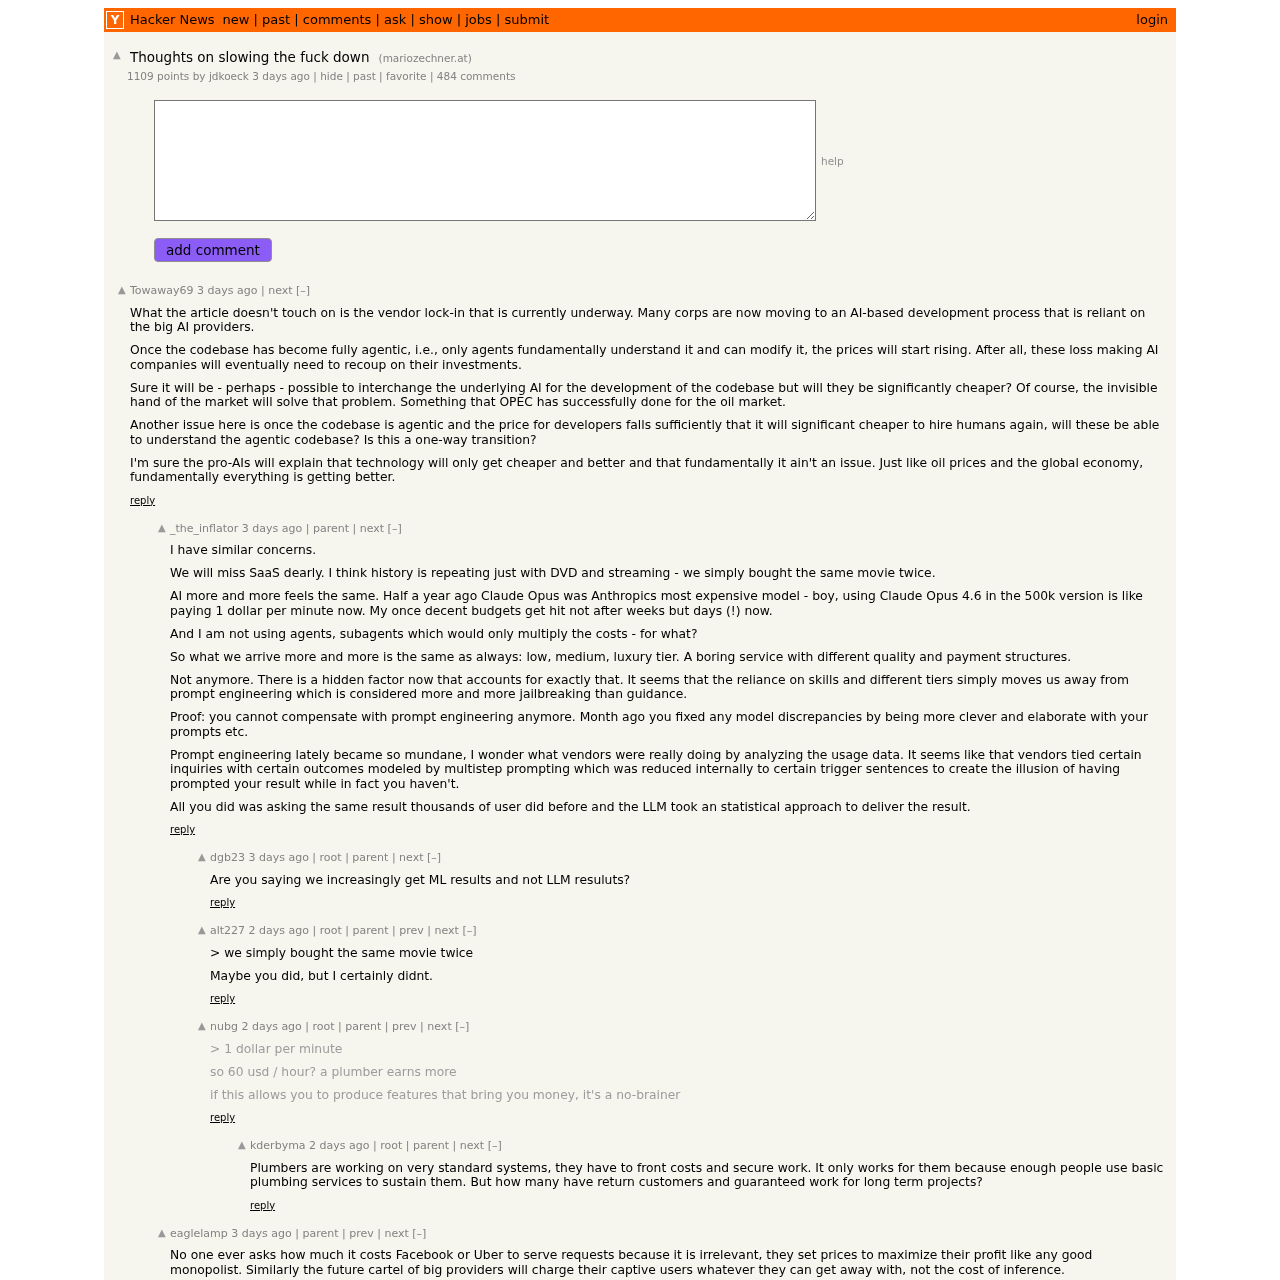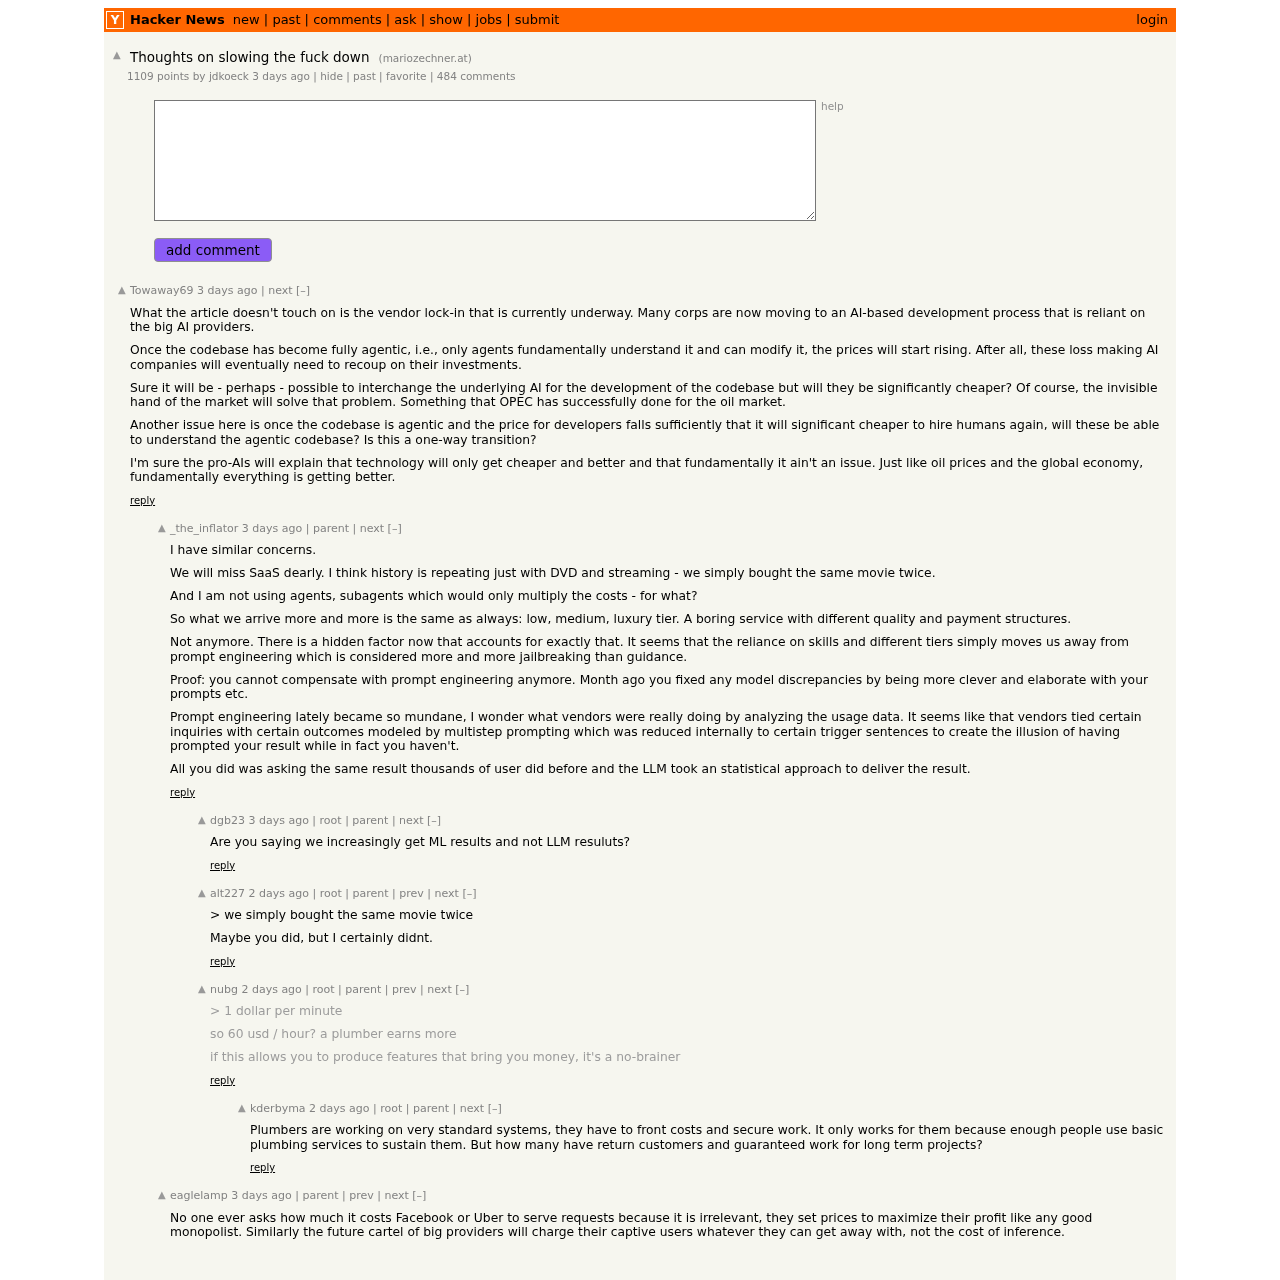--- a/index.html
+++ b/index.html
@@ -22,37 +22,37 @@
     display: flex; align-items: center;
     padding: 0 8px 0 2px;
     font-size: 13px; line-height: 24px;
   }
   .logo {
     width: 18px; height: 18px; border: 1px solid #ffffff;
     display: flex; align-items: center; justify-content: center;
     color: #ffffff; font-weight: bold; font-size: 12px;
     margin-right: 6px; cursor: pointer;
   }
-  .brand { font-weight: bold; margin-right: 8px; cursor: pointer; }
+  .brand { font-weight: normal; margin-right: 8px; cursor: pointer; }
   .pagetop a { color: #000; text-decoration: none; cursor: pointer; }
   .login { margin-left: auto; color: #000; text-decoration: none; cursor: pointer; }
   
   .fatitem { padding: 15px 10px 0 26px; position: relative; }
   .votearrow {
     color: #999; font-size: 10px; line-height: 10px;
     cursor: pointer; user-select: none;
   }
   .story-arrow { position: absolute; left: 9px; top: 18px; }
   .story-title { font-size: 13.5px; color: #000; text-decoration: none; }
   .sitebit { font-size: 10.5px; color: #828282; text-decoration: none; margin-left: 4px; }
   .subtext { font-size: 10.5px; color: #828282; margin-top: 4px; margin-left: -3px; }
   .subtext a { color: #828282; text-decoration: none; }
   
   .comment-form { margin: 18px 10px 0 24px; }
-  .ta-row { display: flex; align-items: flex-start; }
+  .ta-row { display: flex; align-items: center; }
   textarea {
     width: 662px; height: 121px;
     border: 1px solid #767676; background: #fff;
     resize: both;
     font-family: "DejaVu Sans Mono", monospace; font-size: 13px;
     padding: 2px;
   }
   .help-link { font-size: 10.5px; color: #8f8f8f; margin-left: 5px; text-decoration: none; }
   .add-comment-btn {
     margin-top: 17px;
@@ -119,20 +119,21 @@
           <p>I'm sure the pro-AIs will explain that technology will only get cheaper and better and that fundamentally it ain't an issue. Just like oil prices and the global economy, fundamentally everything is getting better.</p>
           <div class="reply"><a>reply</a></div>
         </div>
   </div>
       <div class="comment" style="margin-left: 54px;">
     <span class="votearrow">▲</span>
     <div class="comhead"><a>_the_inflator</a> <a>3 days ago</a> | <a>parent</a> | <a>next</a> <span class="toggle">[–]</span></div>
     <div class="commtext">
           <p>I have similar concerns.</p>
           <p>We will miss SaaS dearly. I think history is repeating just with DVD and streaming - we simply bought the same movie twice.</p>
+          <p>AI more and more feels the same. Half a year ago Claude Opus was Anthropics most expensive model - boy, using Claude Opus 4.6 in the 500k version is like paying 1 dollar per minute now. My once decent budgets get hit not after weeks but days (!) now.</p>
           <p>And I am not using agents, subagents which would only multiply the costs - for what?</p>
           <p>So what we arrive more and more is the same as always: low, medium, luxury tier. A boring service with different quality and payment structures.</p>
           <p>Not anymore. There is a hidden factor now that accounts for exactly that. It seems that the reliance on skills and different tiers simply moves us away from prompt engineering which is considered more and more jailbreaking than guidance.</p>
           <p>Proof: you cannot compensate with prompt engineering anymore. Month ago you fixed any model discrepancies by being more clever and elaborate with your prompts etc.</p>
           <p>Prompt engineering lately became so mundane, I wonder what vendors were really doing by analyzing the usage data. It seems like that vendors tied certain inquiries with certain outcomes modeled by multistep prompting which was reduced internally to certain trigger sentences to create the illusion of having prompted your result while in fact you haven't.</p>
           <p>All you did was asking the same result thousands of user did before and the LLM took an statistical approach to deliver the result.</p>
           <div class="reply"><a>reply</a></div>
         </div>
   </div>
       <div class="comment" style="margin-left: 94px;">

